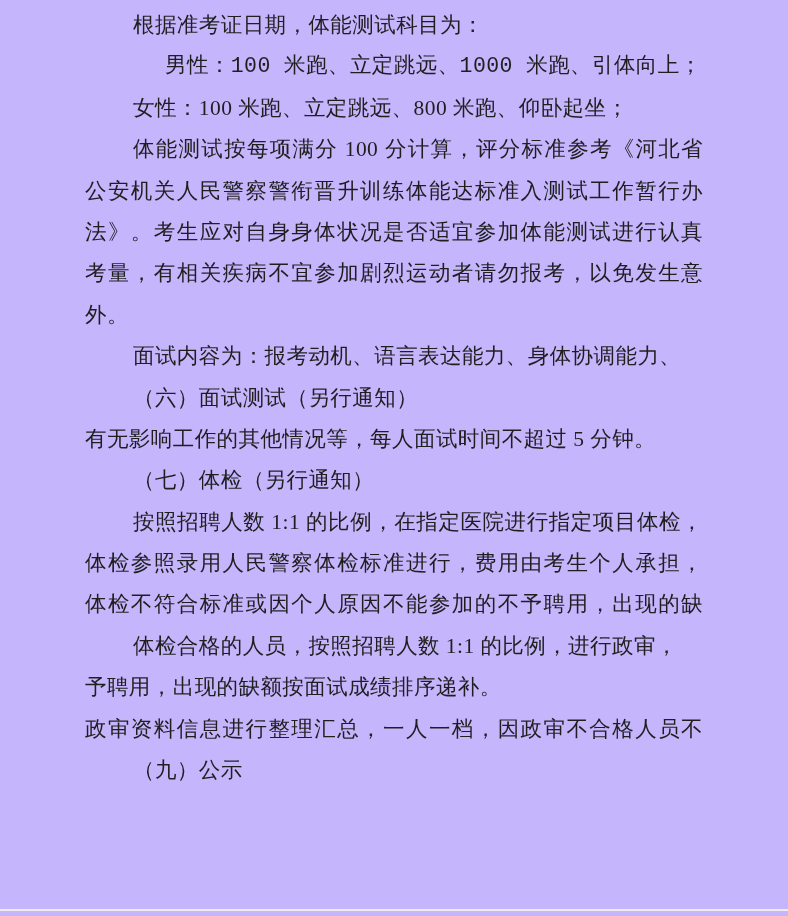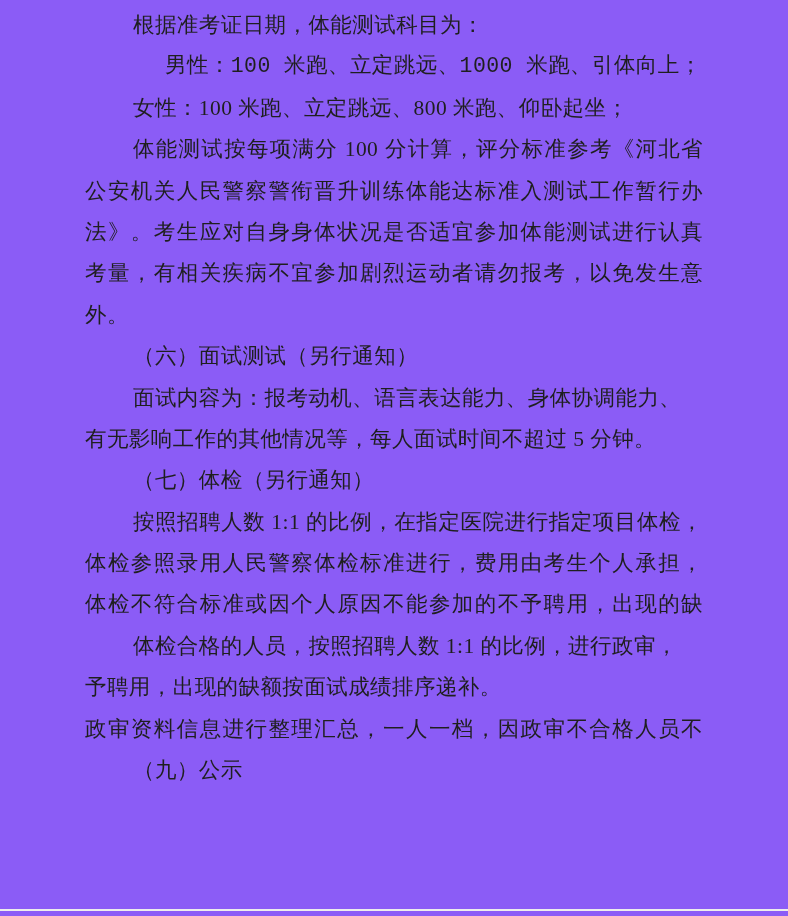--- a/index.html
+++ b/index.html
@@ -4,21 +4,21 @@
 <style>
   html, body {
     margin: 0;
     padding: 0;
     background: #ffffff;
   }
   .page {
     position: relative;
     width: 788px;
     height: 916px;
-    background: #8b5cf6;
+    background: #c4b5fd;
     overflow: hidden;
   }
   .doc {
     position: absolute;
     left: 85px;
     right: 85px;
     top: 5px;
     font-family: "Liberation Serif", "DejaVu Serif", serif;
     font-size: 21.5px;
     color: #1f1f1f;
@@ -52,22 +52,22 @@
 <div class="page">
   <div class="doc">
     <div class="line indent-first">根据准考证日期，体能测试科目为：</div>
     <div class="line indent-deep">男性：100 米跑、立定跳远、1000 米跑、引体向上；</div>
     <div class="line indent-first">女性：100 米跑、立定跳远、800 米跑、仰卧起坐；</div>
     <div class="line indent-first justify">体能测试按每项满分 100 分计算，评分标准参考《河北省</div>
     <div class="line justify">公安机关人民警察警衔晋升训练体能达标准入测试工作暂行办</div>
     <div class="line justify">法》。考生应对自身身体状况是否适宜参加体能测试进行认真</div>
     <div class="line justify">考量，有相关疾病不宜参加剧烈运动者请勿报考，以免发生意</div>
     <div class="line">外。</div>
+    <div class="line indent-first">面试内容为：报考动机、语言表达能力、身体协调能力、</div>
     <div class="line indent-first">（六）面试测试（另行通知）</div>
-    <div class="line indent-first">面试内容为：报考动机、语言表达能力、身体协调能力、</div>
     <div class="line">有无影响工作的其他情况等，每人面试时间不超过 5 分钟。</div>
     <div class="line indent-first">（七）体检（另行通知）</div>
     <div class="line indent-first justify">按照招聘人数 1:1 的比例，在指定医院进行指定项目体检，</div>
     <div class="line justify">体检参照录用人民警察体检标准进行，费用由考生个人承担，</div>
     <div class="line justify">体检不符合标准或因个人原因不能参加的不予聘用，出现的缺</div>
     <div class="line indent-first">体检合格的人员，按照招聘人数 1:1 的比例，进行政审，</div>
     <div class="line">予聘用，出现的缺额按面试成绩排序递补。</div>
     <div class="line justify">政审资料信息进行整理汇总，一人一档，因政审不合格人员不</div>
     <div class="line indent-first">（九）公示</div>
   </div>

